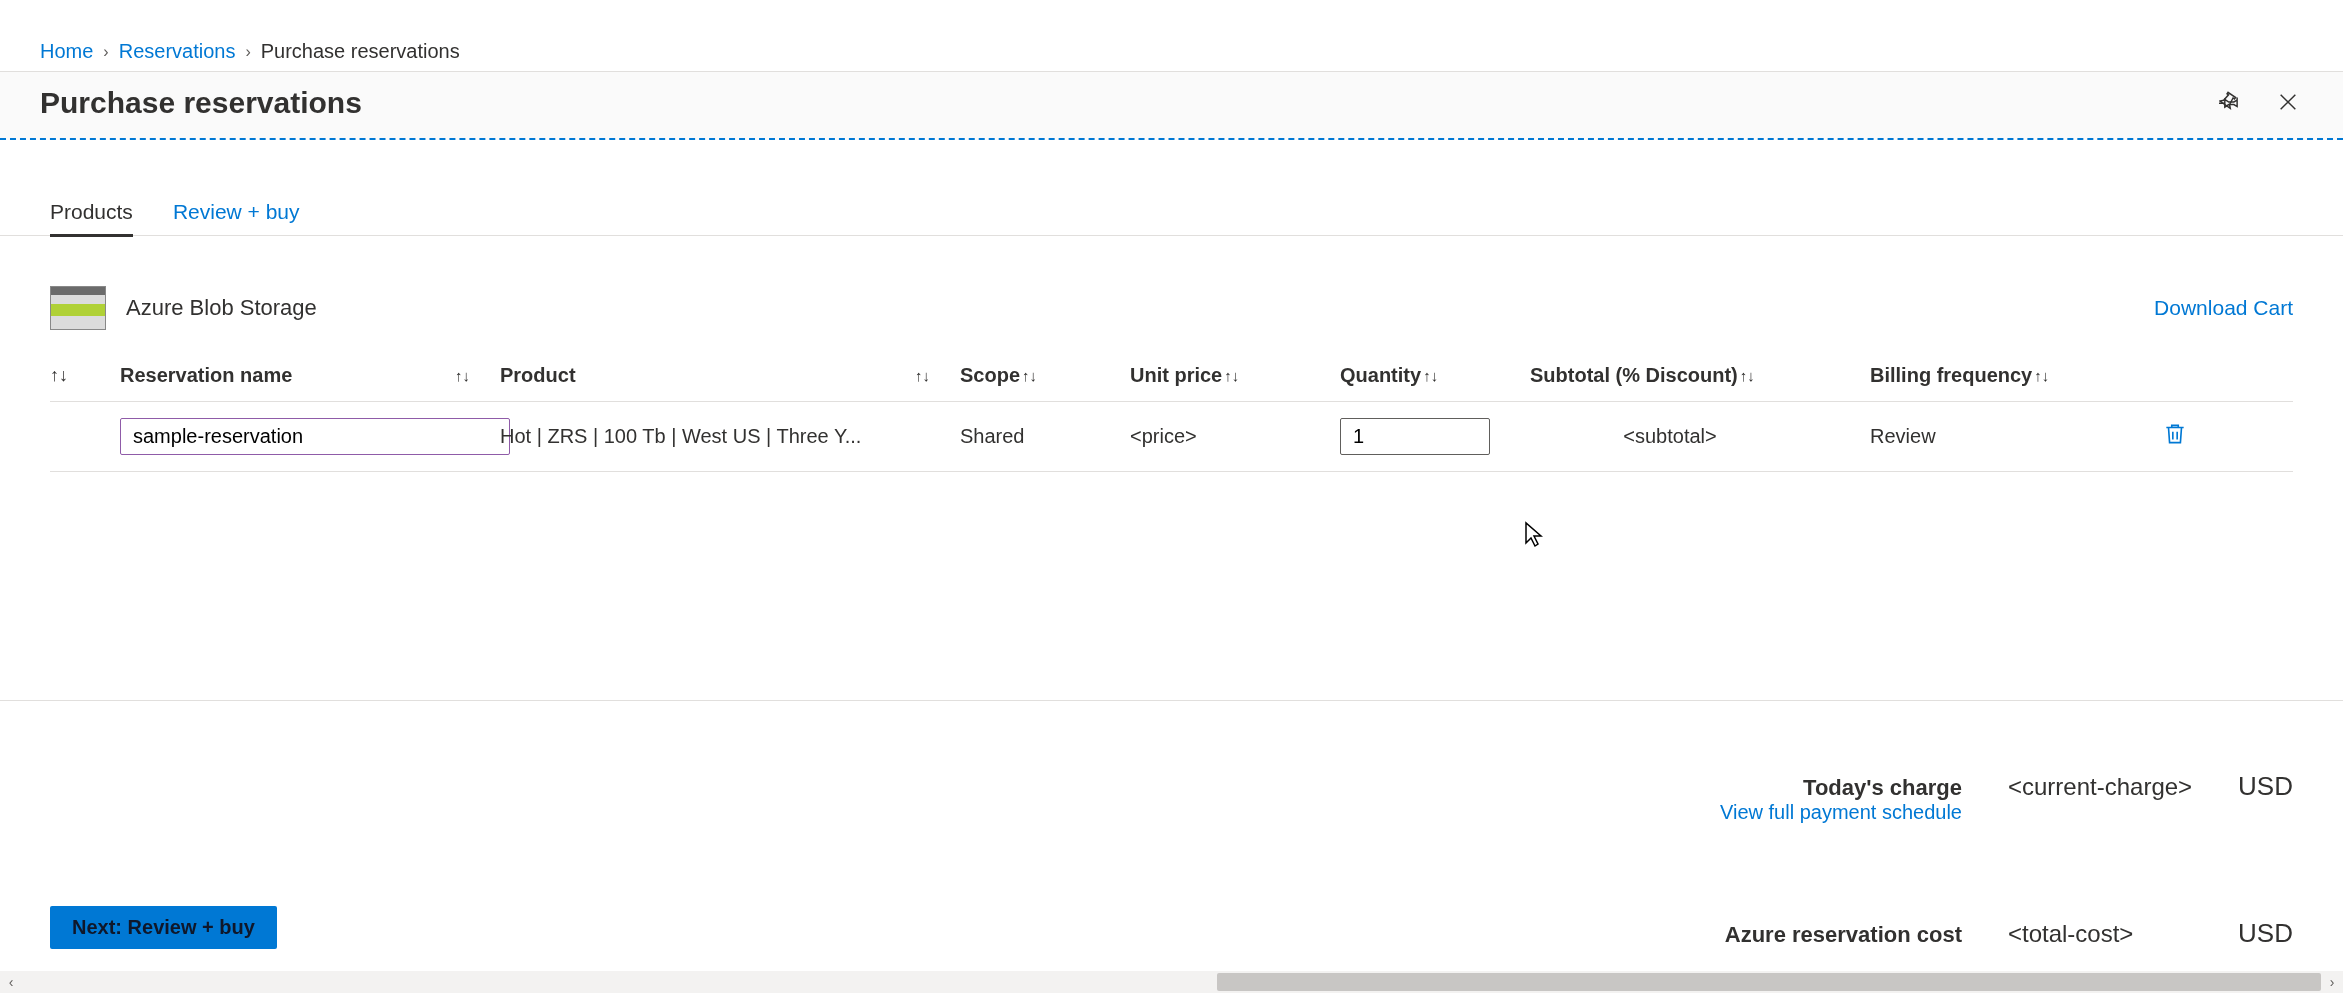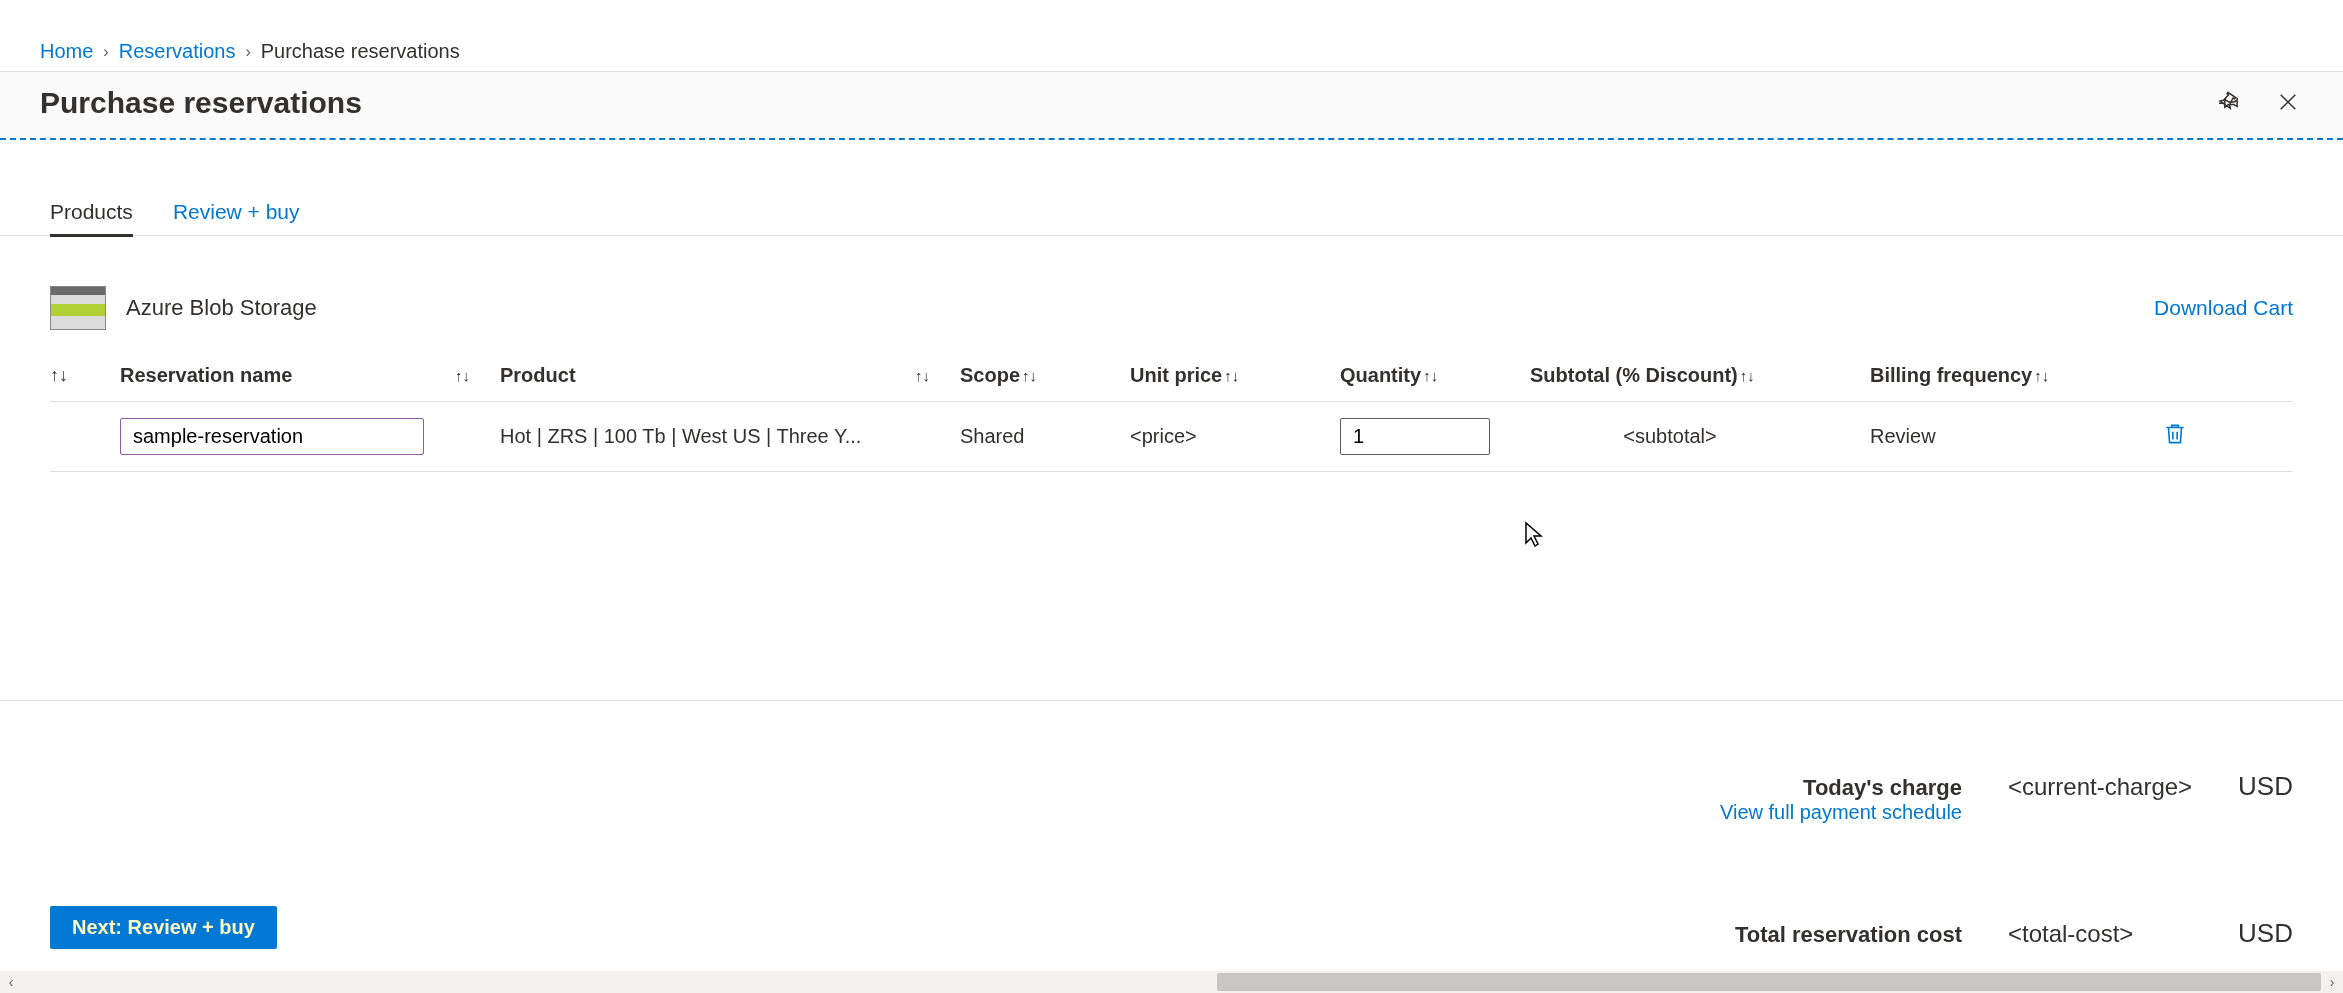--- a/index.html
+++ b/index.html
@@ -99,21 +99,21 @@
   .thead .th { font-size: 20px; font-weight: 600; display: flex; align-items: center; gap: 2px; cursor: pointer; }
   .sort-arrows { font-size: 15px; font-weight: 400; color: #323130; }
   .sort-btn { cursor: pointer; font-size: 18px; }
 
   .trow {
     padding: 16px 0;
     border-bottom: 1px solid #e1dfdd;
     font-size: 20px;
   }
   .name-input {
-    width: 304px;
+    width: 390px;
     padding: 6px 12px;
     font-size: 20px;
     border: 1px solid #8f5ba8;
     border-radius: 2px;
     font-family: inherit;
   }
   .qty-input {
     width: 150px;
     padding: 6px 12px;
     font-size: 20px;
@@ -139,21 +139,21 @@
     left: 0; right: 0;
     border-top: 1px solid #e1dfdd;
     padding: 22px 50px 22px 50px;
     display: flex;
     justify-content: space-between;
     align-items: flex-end;
     background: #fff;
   }
   .primary-btn {
     background: #0078d4;
-    color: #fef9c3;
+    color: #0f172a;
     border: none;
     padding: 10px 22px;
     font-size: 20px;
     font-weight: 600;
     cursor: pointer;
     border-radius: 2px;
   }
 
   .summary {
     display: grid;
@@ -294,21 +294,21 @@
 <div class="footer">
   <button class="primary-btn">Next: Review + buy</button>
   <div class="summary">
     <div>
       <div class="lbl">Today's charge</div>
       <a class="schedule-link">View full payment schedule</a>
     </div>
     <div class="val">&lt;current-charge&gt;</div>
     <div class="cur">USD</div>
 
-    <div class="lbl">Total reservation cost</div>
+    <div class="lbl">Azure reservation cost</div>
     <div class="val">&lt;total-cost&gt;</div>
     <div class="cur">USD</div>
   </div>
 </div>
 
 <div class="hscroll">
   <div class="arrow">‹</div>
   <div class="track">
     <div class="thumb"></div>
   </div>

